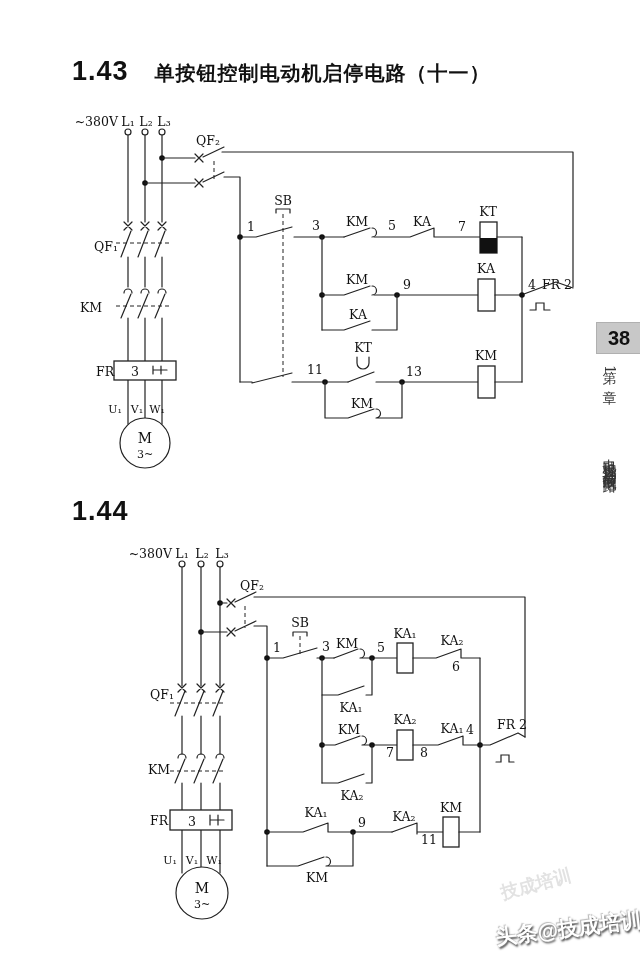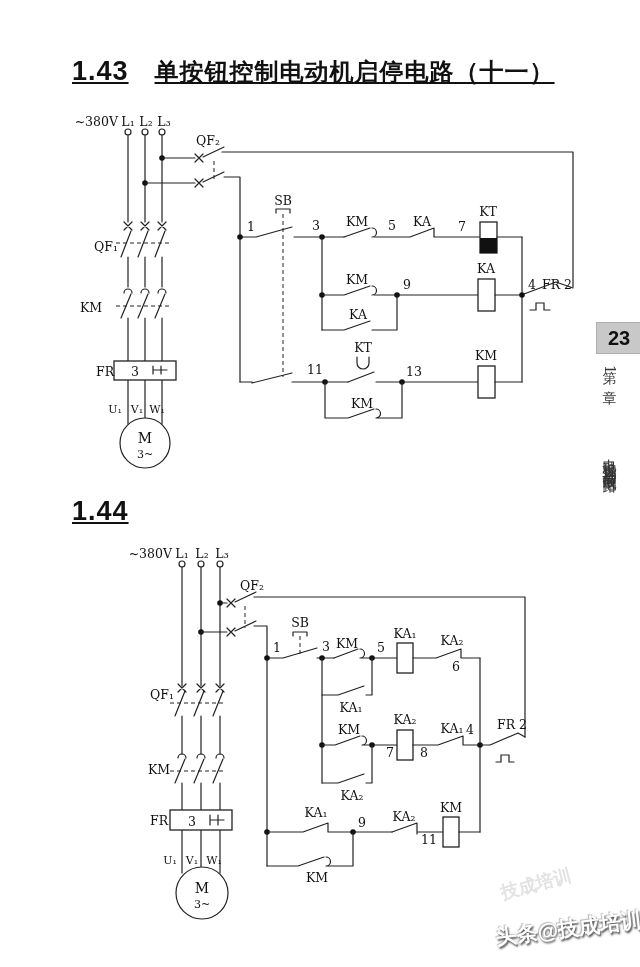--- a/index.html
+++ b/index.html
@@ -1,20 +1,20 @@
 <!DOCTYPE html>
 <html><head>
 <meta charset="utf-8">
 <style>
   html,body{margin:0;padding:0;}
   #page{position:relative;width:640px;height:967px;background:#ffffff;overflow:hidden;
         font-family:"Liberation Sans",sans-serif;}
-  .heading{position:absolute;display:flex;align-items:baseline;color:#111;text-decoration:underline;}
+  .heading{position:absolute;display:flex;align-items:baseline;color:#111;}
   .heading .num{font-size:27px;font-weight:700;letter-spacing:1px;}
-  .heading .ttl{font-size:24px;font-weight:700;margin-left:26px;letter-spacing:1px;}
+  .heading .ttl{font-size:20px;font-weight:700;margin-left:26px;letter-spacing:1px;}
   svg{position:absolute;left:0;}
   svg .cw{stroke:#222;stroke-width:1.2;fill:none;stroke-linecap:round;}
   svg .dash{stroke:#222;stroke-width:1;fill:none;stroke-dasharray:4 3;}
   svg .dot{fill:#111;stroke:none;}
   svg .term{fill:#fff;stroke:#222;stroke-width:1.2;}
   svg .coil{fill:#fff;stroke:#222;stroke-width:1.3;}
   svg .solid{fill:#111;stroke:none;}
   svg text{fill:#111;font-family:"DejaVu Serif",serif;font-size:12.5px;}
   svg text.sm{font-size:11px;}
   svg text.big{font-size:14px;}
@@ -294,21 +294,21 @@
       <text x="429" y="844" text-anchor="middle">11</text>
       <rect class="coil" x="443" y="817" width="16" height="30"></rect>
       <text x="451" y="812" text-anchor="middle">KM</text>
       <path class="cw" d="M459,832 H480"></path>
       <path class="cw" d="M267,866 H298 M298,866 L324,857 M326,857 a4.5,4.5 0 0 1 0,9 M326,866 H353 M353,866 V832"></path>
       <text x="317" y="882" text-anchor="middle">KM</text>
     </g>
   </svg>
 
   <div class="pagenum">
-    <span>23</span>
+    <span>38</span>
   </div>
   <div class="vtext" style="left:601px;top:360px;">第1章</div>
   <div class="vtext" style="left:601px;top:448px;letter-spacing:2px;">电动机直接启动控制电路</div>
 
   <div class="wm-ghost">技成培训</div>
   <div class="wm-main">头条@技成培训</div>
 
 </div>
 
 </body></html>

